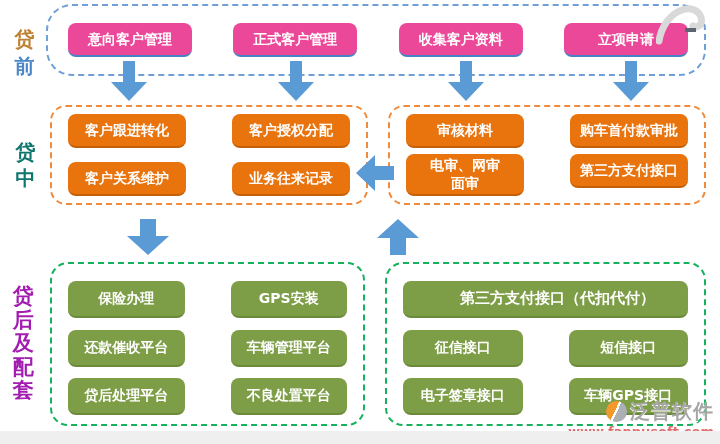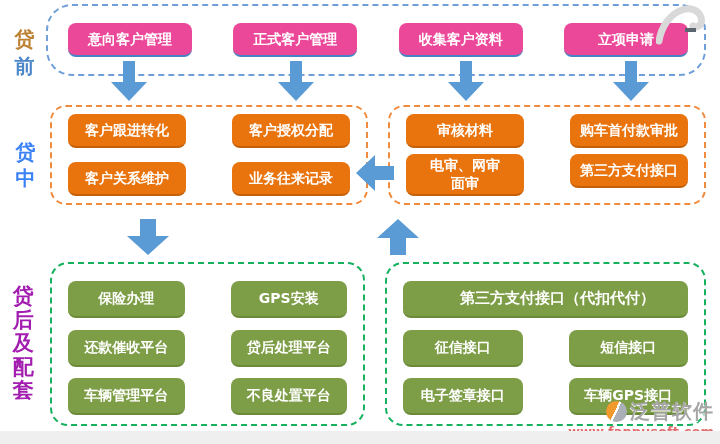--- a/index.html
+++ b/index.html
@@ -16,21 +16,21 @@
   .sec-label {
     position: absolute;
     font-weight: bold;
     width: 1.25em;
     word-break: break-all;
     text-align: center;
   }
   .label-pre  { left: 12px; top: 26px; font-size: 20px; line-height: 27px; display: flex; flex-direction: column; }
   .label-pre .ch-gold { color: #bd8133; }
   .label-pre .ch-blue { color: #4a86c8; }
-  .label-mid  { left: 13px; top: 139px; font-size: 20px; line-height: 26px; color: #3b82f6; }
+  .label-mid  { left: 13px; top: 139px; font-size: 20px; line-height: 26px; color: #0f766e; }
   .label-post { left: 10px; top: 285px; font-size: 21px; line-height: 23.5px; color: #a21caf; }
 
   
   .gbox { position: absolute; border: 2px dashed; background: transparent; }
   .box-blue {
     left: 46px; top: 4px; width: 660px; height: 72px;
     border-color: #6f9fd8; border-radius: 26px;
     display: flex; align-items: center; justify-content: space-between;
     padding: 0 16px 0 20px;
   }
@@ -140,22 +140,22 @@
 
   <div class="arrow ar-down-lg"></div>
   <div class="arrow ar-up-lg"></div>
 
   <div class="sec-label label-post">贷后及配套</div>
 
   <div class="gbox box-green box-g1">
     <div class="btn btn-green">保险办理</div>
     <div class="btn btn-green">GPS安装</div>
     <div class="btn btn-green">还款催收平台</div>
+    <div class="btn btn-green">车辆管理平台</div>
     <div class="btn btn-green">贷后处理平台</div>
-    <div class="btn btn-green">车辆管理平台</div>
     <div class="btn btn-green">不良处置平台</div>
   </div>
 
   <div class="gbox box-green box-g2">
     <div class="btn btn-green btn-wide">第三方支付接口（代扣代付）</div>
     <div class="btn btn-green">征信接口</div>
     <div class="btn btn-green">短信接口</div>
     <div class="btn btn-green">电子签章接口</div>
     <div class="btn btn-green">车辆GPS接口</div>
   </div>

